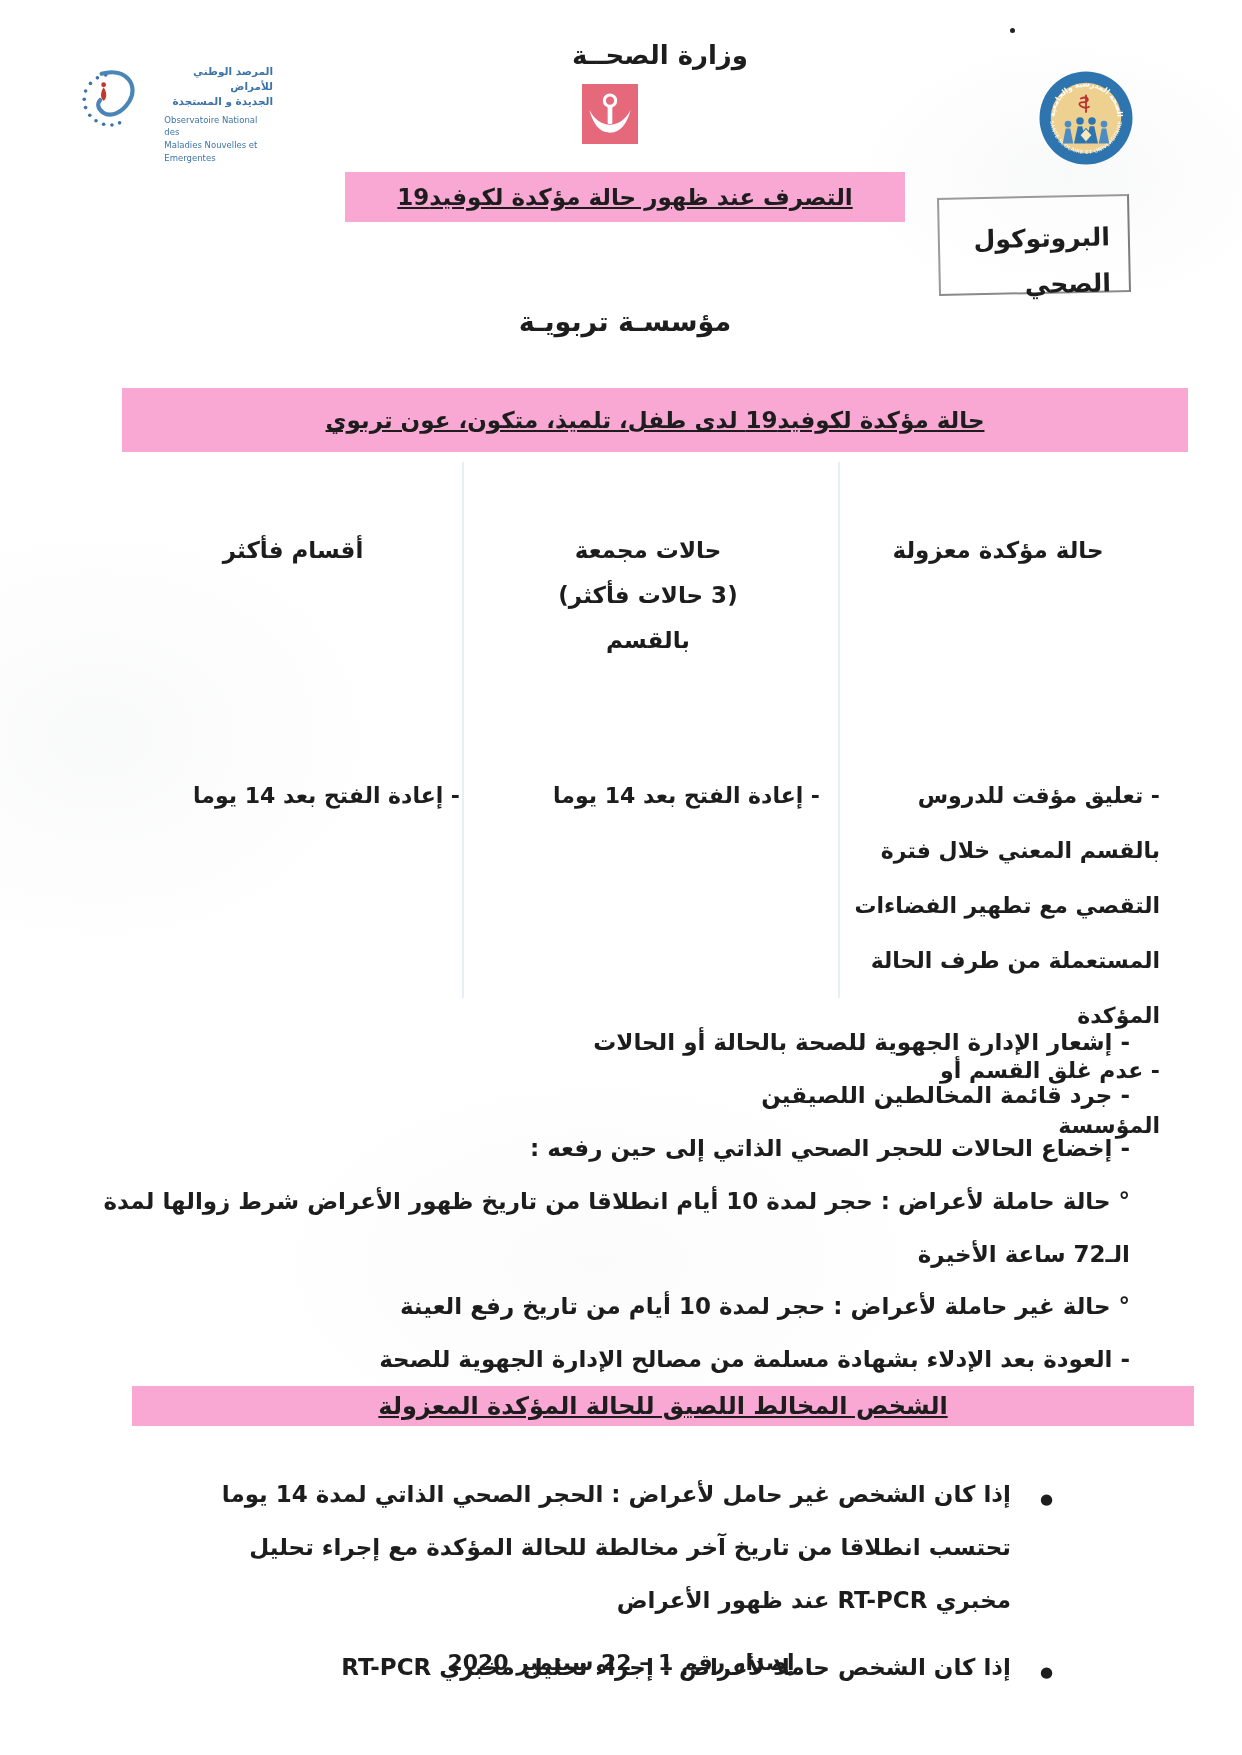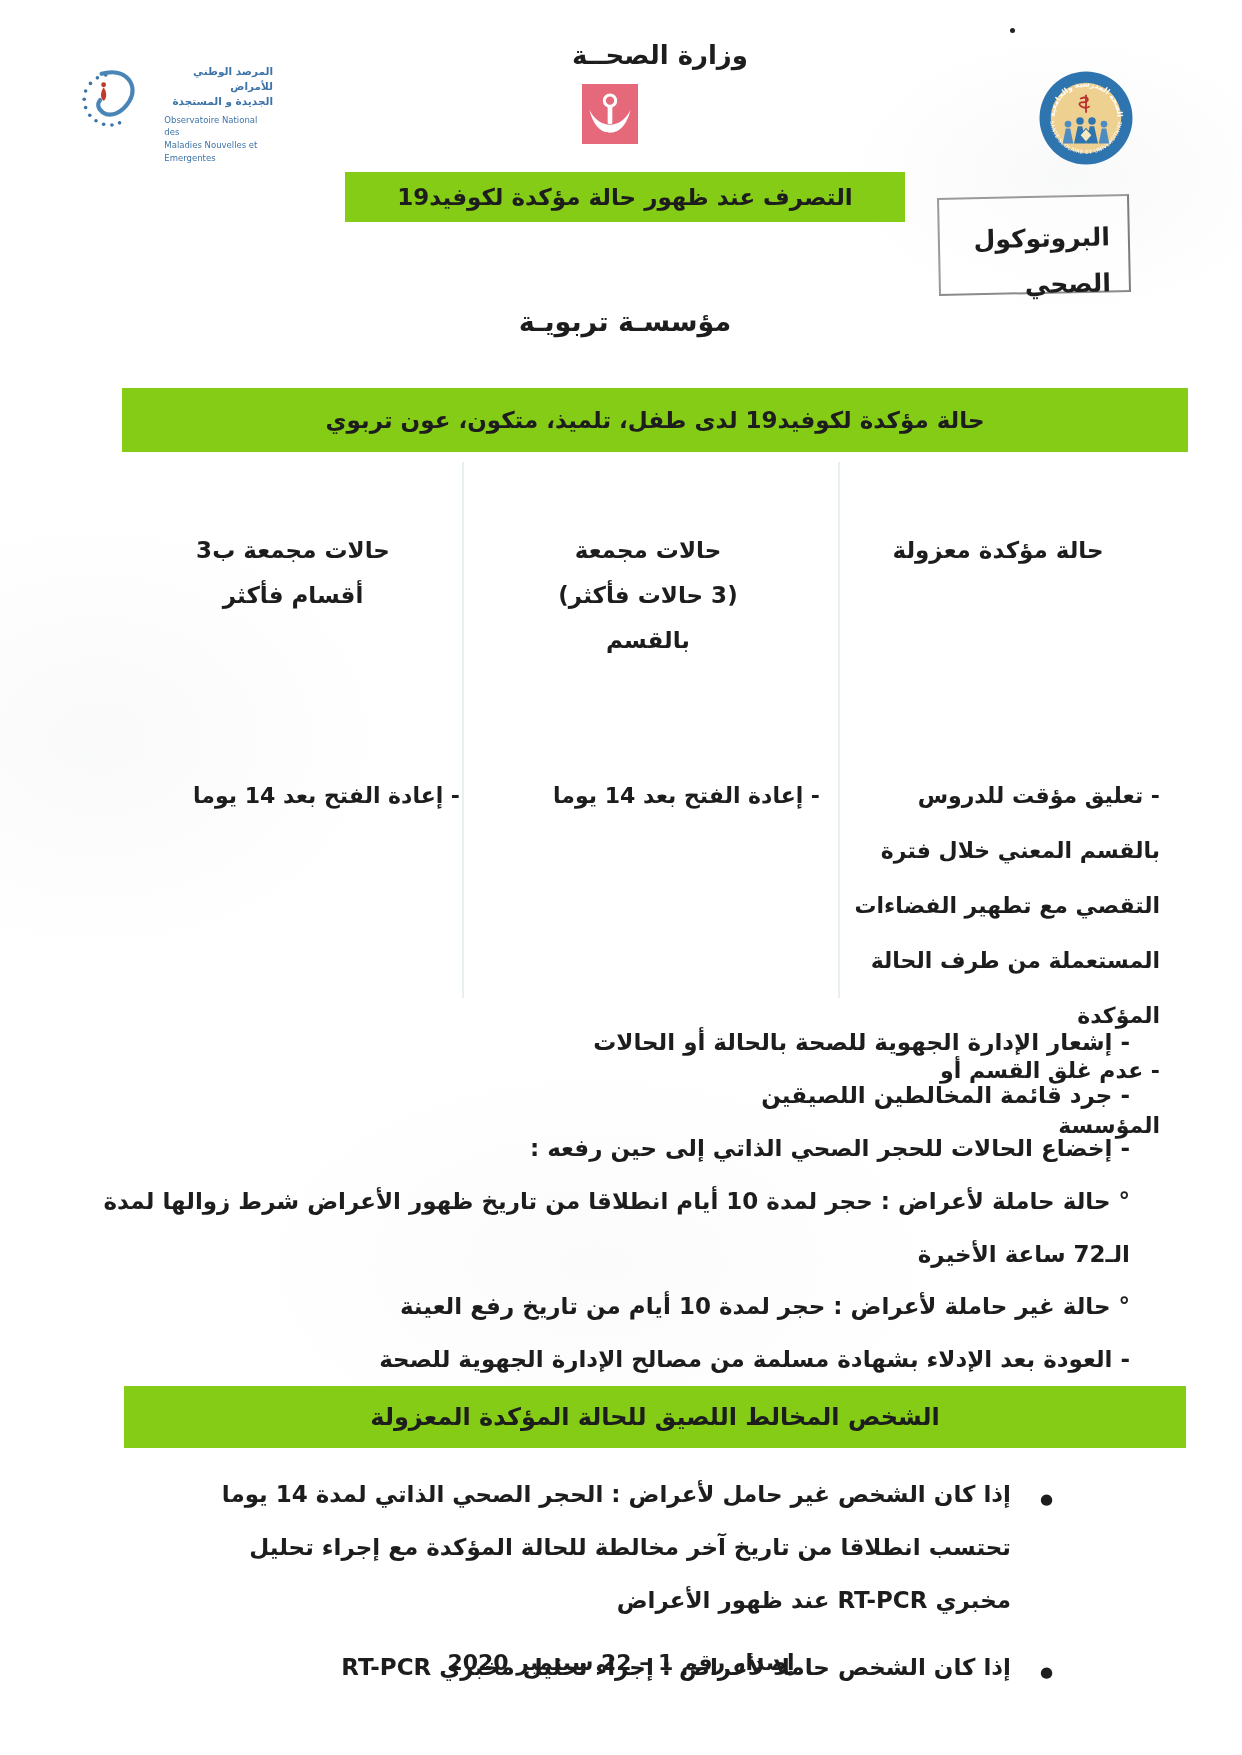--- a/index.html
+++ b/index.html
@@ -9,23 +9,24 @@
     background-image:
       radial-gradient(ellipse 320px 200px at 86% 10%, rgba(190,195,200,0.10), transparent 70%),
       radial-gradient(ellipse 420px 320px at 8% 42%, rgba(190,195,200,0.09), transparent 70%),
       radial-gradient(ellipse 520px 300px at 48% 72%, rgba(200,200,205,0.07), transparent 70%);
     font-family:"DejaVu Sans", sans-serif;
     color:#1d1d1d;
     direction:rtl;
   }
   .abs{position:absolute;}
   .bluebar{
-    position:absolute;background:#84cc16;
+    position:absolute;background:#f9a8d4;
     display:flex;align-items:center;justify-content:center;
     font-weight:bold;
+    text-decoration:underline;
   }
   
   #ministry-title{left:500px;top:40px;width:320px;text-align:center;font-size:26px;font-weight:bold;}
   #ministry-emblem{left:582px;top:84px;width:56px;height:60px;background:#e5697b;display:flex;align-items:center;justify-content:center;}
   #onmne-logo{left:78px;top:60px;width:195px;height:84px;display:flex;direction:ltr;align-items:flex-start;gap:24px;}
   #onmne-logo .txt{width:122px;padding-top:4px;}
   .onmne-ar{direction:rtl;text-align:right;font-size:10.5px;font-weight:bold;color:#3d74a8;line-height:1.45;}
   .onmne-fr{direction:ltr;text-align:left;font-size:8.5px;color:#3d74a8;line-height:1.5;margin-top:4px;}
   #school-logo{left:1038px;top:70px;width:96px;height:96px;}
   #protocol-box{
@@ -48,21 +49,21 @@
   .col-header{height:240px;text-align:center;font-size:23px;font-weight:bold;line-height:1.95;}
   .col-items{font-size:22px;font-weight:bold;text-align:right;line-height:2.5;}
   .col-items p{margin:0;}
   .sep{position:absolute;top:462px;height:536px;width:2px;background:rgba(130,165,185,0.18);}
   #sep-1{left:838px;}
   #sep-2{left:462px;}
   
   #measures{left:70px;right:112px;top:1016px;text-align:right;font-size:23px;font-weight:bold;line-height:2.3;}
   #measures p{margin:0;}
   
-  #contact-banner{left:124px;top:1386px;width:1062px;height:62px;font-size:24px;}
+  #contact-banner{left:132px;top:1386px;width:1062px;height:40px;font-size:24px;}
   #contact-bullets{top:1468px;right:185px;width:870px;font-size:23px;font-weight:bold;line-height:2.3;}
   .cbullet{position:relative;padding-right:46px;text-align:right;margin-bottom:14px;}
   .cbullet .dot{position:absolute;right:4px;top:14px;font-size:15px;}
   
   #footer{left:0;right:0;top:1650px;text-align:center;font-size:22px;font-weight:600;}
   
   #speck-top-right{left:1010px;top:28px;width:5px;height:5px;border-radius:50%;background:#222;}
 </style>
 </head>
 <body>
@@ -171,21 +172,20 @@
       <div>حالات مجمعة</div>
       <div>(3 حالات فأكثر)</div>
       <div>بالقسم</div>
     </div>
     <div class="col-items">
       <p>- إعادة الفتح بعد 14 يوما</p>
     </div>
   </div>
   <div class="col" id="col-multi">
     <div class="col-header">
-      <div>حالات مجمعة ب3</div>
       <div>أقسام فأكثر</div>
       <div></div>
     </div>
     <div class="col-items">
       <p>- إعادة الفتح بعد 14 يوما</p>
     </div>
   </div>
 </div>
 
 <div class="abs" id="measures">

